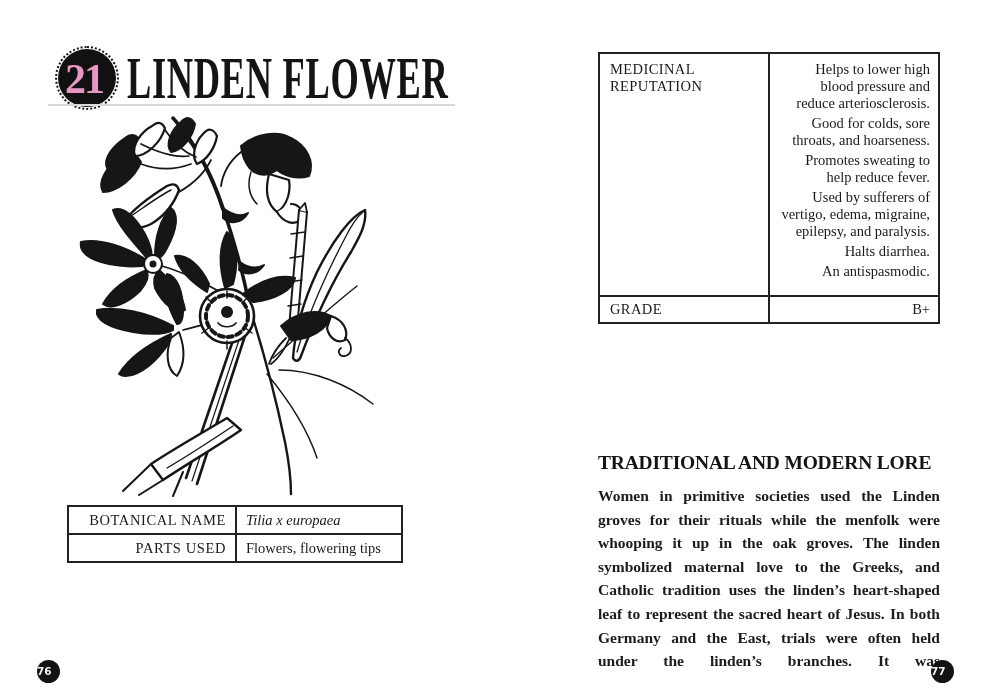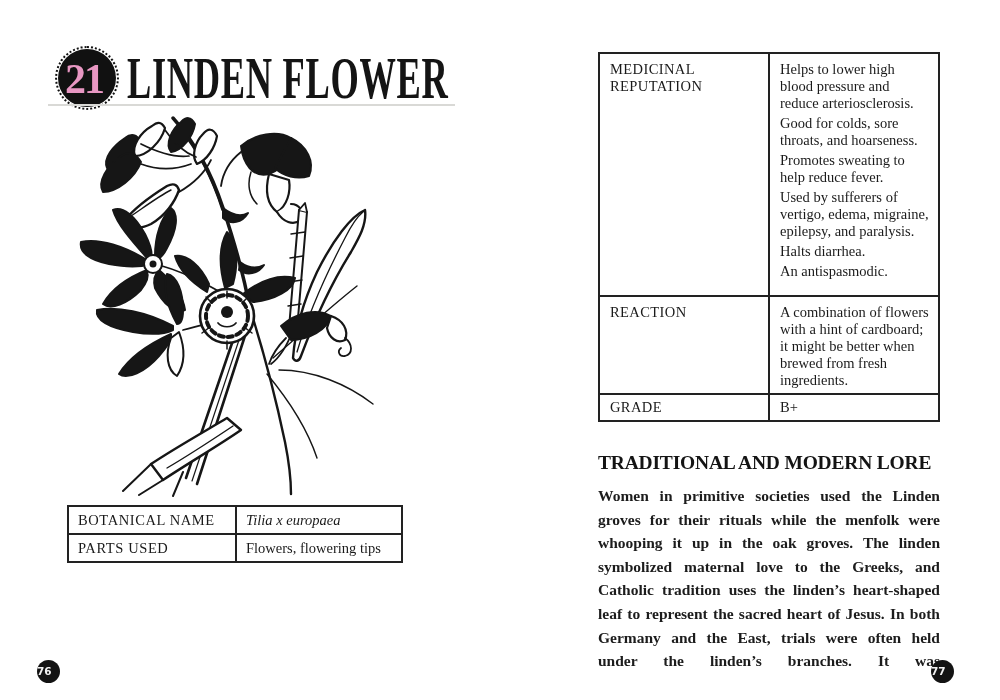--- a/index.html
+++ b/index.html
@@ -23,39 +23,39 @@
     transform: scale(0.70, 1.12); transform-origin: left top; color: #141414; }
   .title-rule { position: absolute; left: 48px; top: 104px; width: 407px; height: 2px; background: #d9d9d6; }
 
   .illustration { position: absolute; left: 55px; top: 112px; width: 340px; height: 385px; }
   .illustration svg { width: 100%; height: 100%; display: block; }
 
   table { border-collapse: collapse; }
   .botanical-table { position: absolute; left: 67px; top: 505px; width: 336px; table-layout: fixed; }
   .botanical-table td { border: 2px solid #222; font-size: 14.5px; line-height: 17px;
     padding: 5px 9px 4px 9px; vertical-align: middle; }
-  .botanical-table td.label { width: 168px; letter-spacing: 0.6px; }
+  .botanical-table td.label { width: 168px; letter-spacing: 0.6px; text-align: right; }
   .botanical-table td.value.italic { font-style: italic; }
   .botanical-table tr { height: 28px; }
 
   .page-num { position: absolute; width: 23px; height: 23px; border-radius: 50%;
     background: #131313; color: #f2f2f2; font-family: "DejaVu Sans", sans-serif;
     font-size: 10.5px; font-weight: bold; text-align: left; line-height: 23px; }
   .page-num.pl { left: 37px; top: 660px; }
   .page-num.pr { left: 931px; top: 660px; }
 
   
   .info-table { position: absolute; left: 98px; top: 52px; width: 342px; table-layout: fixed; }
   .info-table td { border: 2px solid #222; font-size: 14.5px; line-height: 17px;
     vertical-align: top; padding: 7px 8px 4px 10px; }
   .info-table td.label { width: 170px; letter-spacing: 0.4px; }
   .info-table tr.r1 td { height: 243px; }
   .info-table tr.r2 td { height: 95px; }
   .info-table tr.r3 td { height: 26px; padding-top: 4px; }
-  .info-table td.value p { margin: 0 0 3px 0; }
+  .info-table td.value p { margin: 0 0 3px 0; text-align: right; }
   .info-table td.value p:last-child { margin-bottom: 0; }
 
   .section-heading { position: absolute; left: 98px; top: 452px; width: 344px;
     font-size: 19.5px; font-weight: bold; letter-spacing: -0.2px; color: #141414; white-space: nowrap; }
   .body-text { position: absolute; left: 98px; top: 484px; width: 342px;
     font-size: 15.5px; line-height: 23.6px; text-align: justify; text-align-last: justify;
     color: #1c1c1c; word-spacing: 0.5px; font-weight: bold; }
 </style>
 </head>
 <body>
@@ -175,26 +175,20 @@
         <td class="label">MEDICINAL REPUTATION</td>
         <td class="value">
               <p>Helps to lower high blood pressure and reduce arteriosclerosis.</p>
               <p>Good for colds, sore throats, and hoarseness.</p>
               <p>Promotes sweating to help reduce fever.</p>
               <p>Used by sufferers of vertigo, edema, migraine, epilepsy, and paralysis.</p>
               <p>Halts diarrhea.</p>
               <p>An antispasmodic.</p>
             </td>
       </tr>
-      <tr class="r2">
-        <td class="label">REACTION</td>
-        <td class="value">
-              <p>A combination of flowers with a hint of cardboard; it might be better when brewed from fresh ingredients.</p>
-            </td>
-      </tr>
       <tr class="r3">
         <td class="label">GRADE</td>
         <td class="value">
               <p>B+</p>
             </td>
       </tr>
     </tbody>
       </table>
 
     <h2 class="section-heading">TRADITIONAL AND MODERN LORE</h2>

